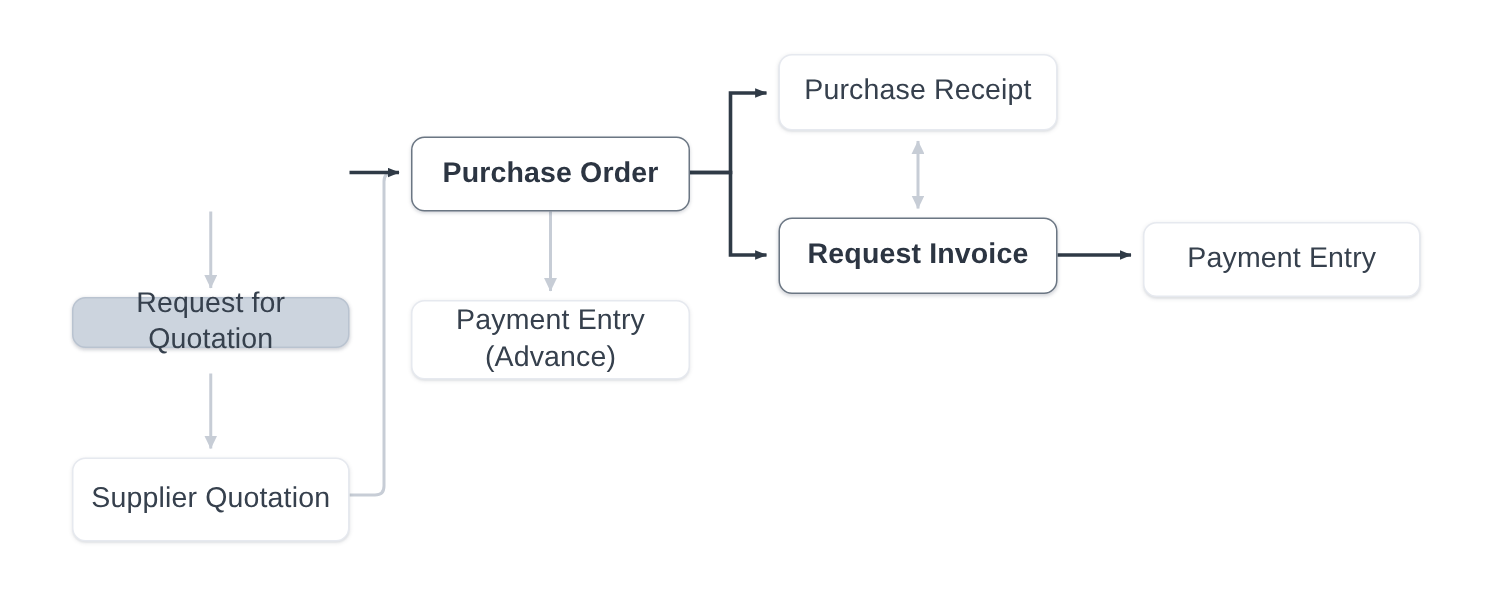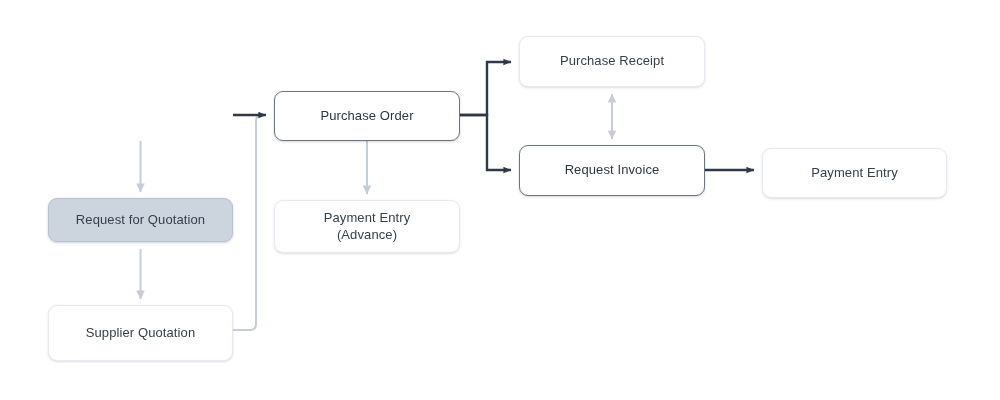--- a/index.html
+++ b/index.html
@@ -29,28 +29,28 @@
     box-sizing: border-box;
     display: flex;
     align-items: center;
     justify-content: center;
     text-align: center;
     border-radius: 9px;
     background: #ffffff;
     border: 1px solid #e6e9ef;
     box-shadow: 0 1px 3px rgba(25,35,60,0.10), 0 1px 1px rgba(25,35,60,0.05);
     color: #36404d;
-    font-size: 13px;
+    font-size: 19px;
     line-height: 1.28;
     letter-spacing: 0.1px;
     z-index: 2;
   }
   .node.strong {
     border: 1.6px solid #6b7683;
-    font-weight: 400;
+    font-weight: 700;
     color: #2c3542;
     box-shadow: 0 1px 3px rgba(25,35,60,0.13), 0 1px 2px rgba(25,35,60,0.07);
   }
   .node.highlight {
     background: #ccd4de;
     border: 1px solid #b9c3d0;
     color: #36404d;
     box-shadow: 0 1px 3px rgba(25,35,60,0.14), 0 1px 2px rgba(25,35,60,0.08);
   }
   .node-label {
@@ -90,21 +90,21 @@
     <path d="M233,115 L266,115" fill="none" stroke="#2f3a46" stroke-width="2.4" marker-end="url(#arrow-dark)"></path>
 
     <path d="M460,115 L487,115 L487,62 L511,62" fill="none" stroke="#2f3a46" stroke-width="2.4" stroke-linejoin="miter" marker-end="url(#arrow-dark)"></path>
 
     <path d="M460,115 L487,115 L487,170 L511,170" fill="none" stroke="#2f3a46" stroke-width="2.4" stroke-linejoin="miter" marker-end="url(#arrow-dark)"></path>
 
     <path d="M705,170 L754,170" fill="none" stroke="#2f3a46" stroke-width="2.4" marker-end="url(#arrow-dark)"></path>
   </svg>
 
 
-  <div class="node highlight" style="left: 48px; top: 198px; width: 185px; height: 44px;">
+  <div class="node highlight" style="left: 48px; top: 198px; width: 185px; height: 34px;">
     <span class="node-label">Request for Quotation</span>
   </div>
 
   <div class="node" style="left: 48px; top: 305px; width: 185px; height: 56px;">
     <span class="node-label">Supplier Quotation</span>
   </div>
 
   <div class="node strong" style="left: 274px; top: 91px; width: 186px; height: 50px;">
     <span class="node-label">Purchase Order</span>
   </div>

